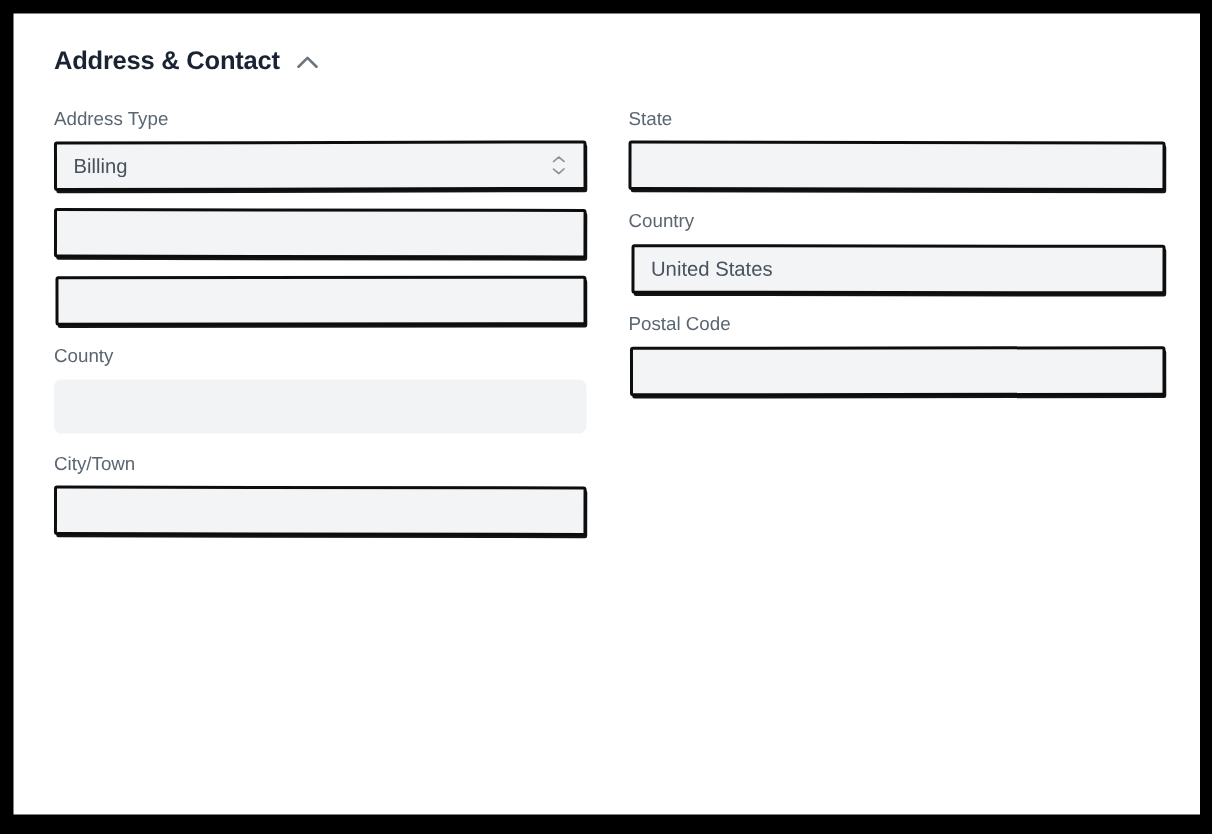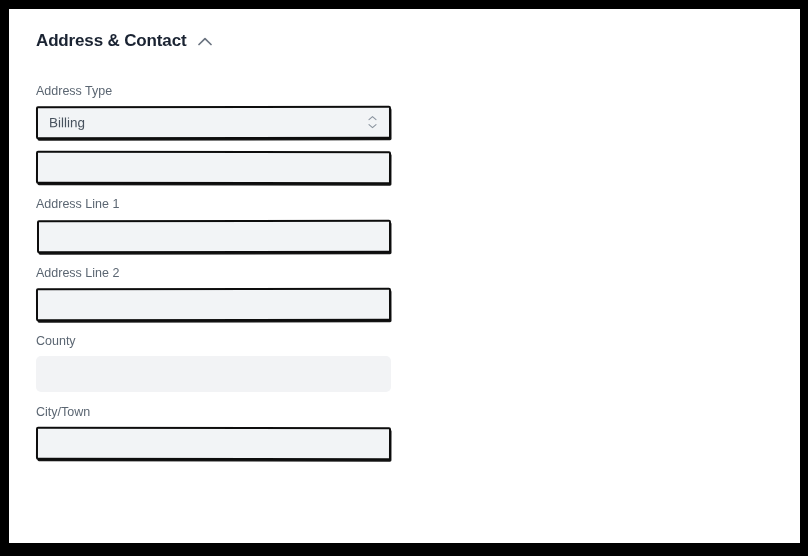--- a/index.html
+++ b/index.html
@@ -57,21 +57,21 @@
     display: inline-flex;
     align-items: center;
     justify-content: center;
     cursor: pointer;
   }
   .chevron-toggle svg { display: block; }
 
   
   .form-columns {
     position: absolute;
-    left: 0; top: 12px;
+    left: 0; top: 0;
     width: 791px;
     height: 534px;
   }
   .col-left  { position: absolute; left: 27px;  top: 62px; width: 355px; }
   .col-right { position: absolute; left: 410px; top: 62px; width: 358px; }
 
   .field { margin-bottom: 12px; }
 
   .field-label {
     font-size: 12.5px;
@@ -173,45 +173,62 @@
           </div>
         </div>
 
         <div class="field">
           <div class="control is-empty jitter-b">
             <span class="value"></span>
           </div>
         </div>
 
         <div class="field">
-          <div class="field-label">Address Line 1</div>
           <div class="control is-empty jitter-c">
             <span class="value"></span>
           </div>
         </div>
 
-        <div class="field">
-          <div class="field-label">Address Line 2</div>
-          <div class="control is-empty jitter-a">
-            <span class="value"></span>
-          </div>
-        </div>
 
         <div class="field">
           <div class="field-label">County</div>
           <div class="control disabled is-empty">
             <span class="value"></span>
           </div>
         </div>
 
         <div class="field">
           <div class="field-label">City/Town</div>
           <div class="control is-empty jitter-b">
             <span class="value"></span>
           </div>
         </div>
 
       </div>
 
+      <div class="col-right">
+
+        <div class="field">
+          <div class="field-label">State</div>
+          <div class="control is-empty jitter-b">
+            <span class="value"></span>
+          </div>
+        </div>
+
+        <div class="field">
+          <div class="field-label">Country</div>
+          <div class="control jitter-d">
+            <span class="value">United States</span>
+          </div>
+        </div>
+
+        <div class="field">
+          <div class="field-label">Postal Code</div>
+          <div class="control is-empty jitter-c">
+            <span class="value"></span>
+          </div>
+        </div>
+
+      </div>
 
     </div>
   </div>
 </div>
 
 </body></html>

